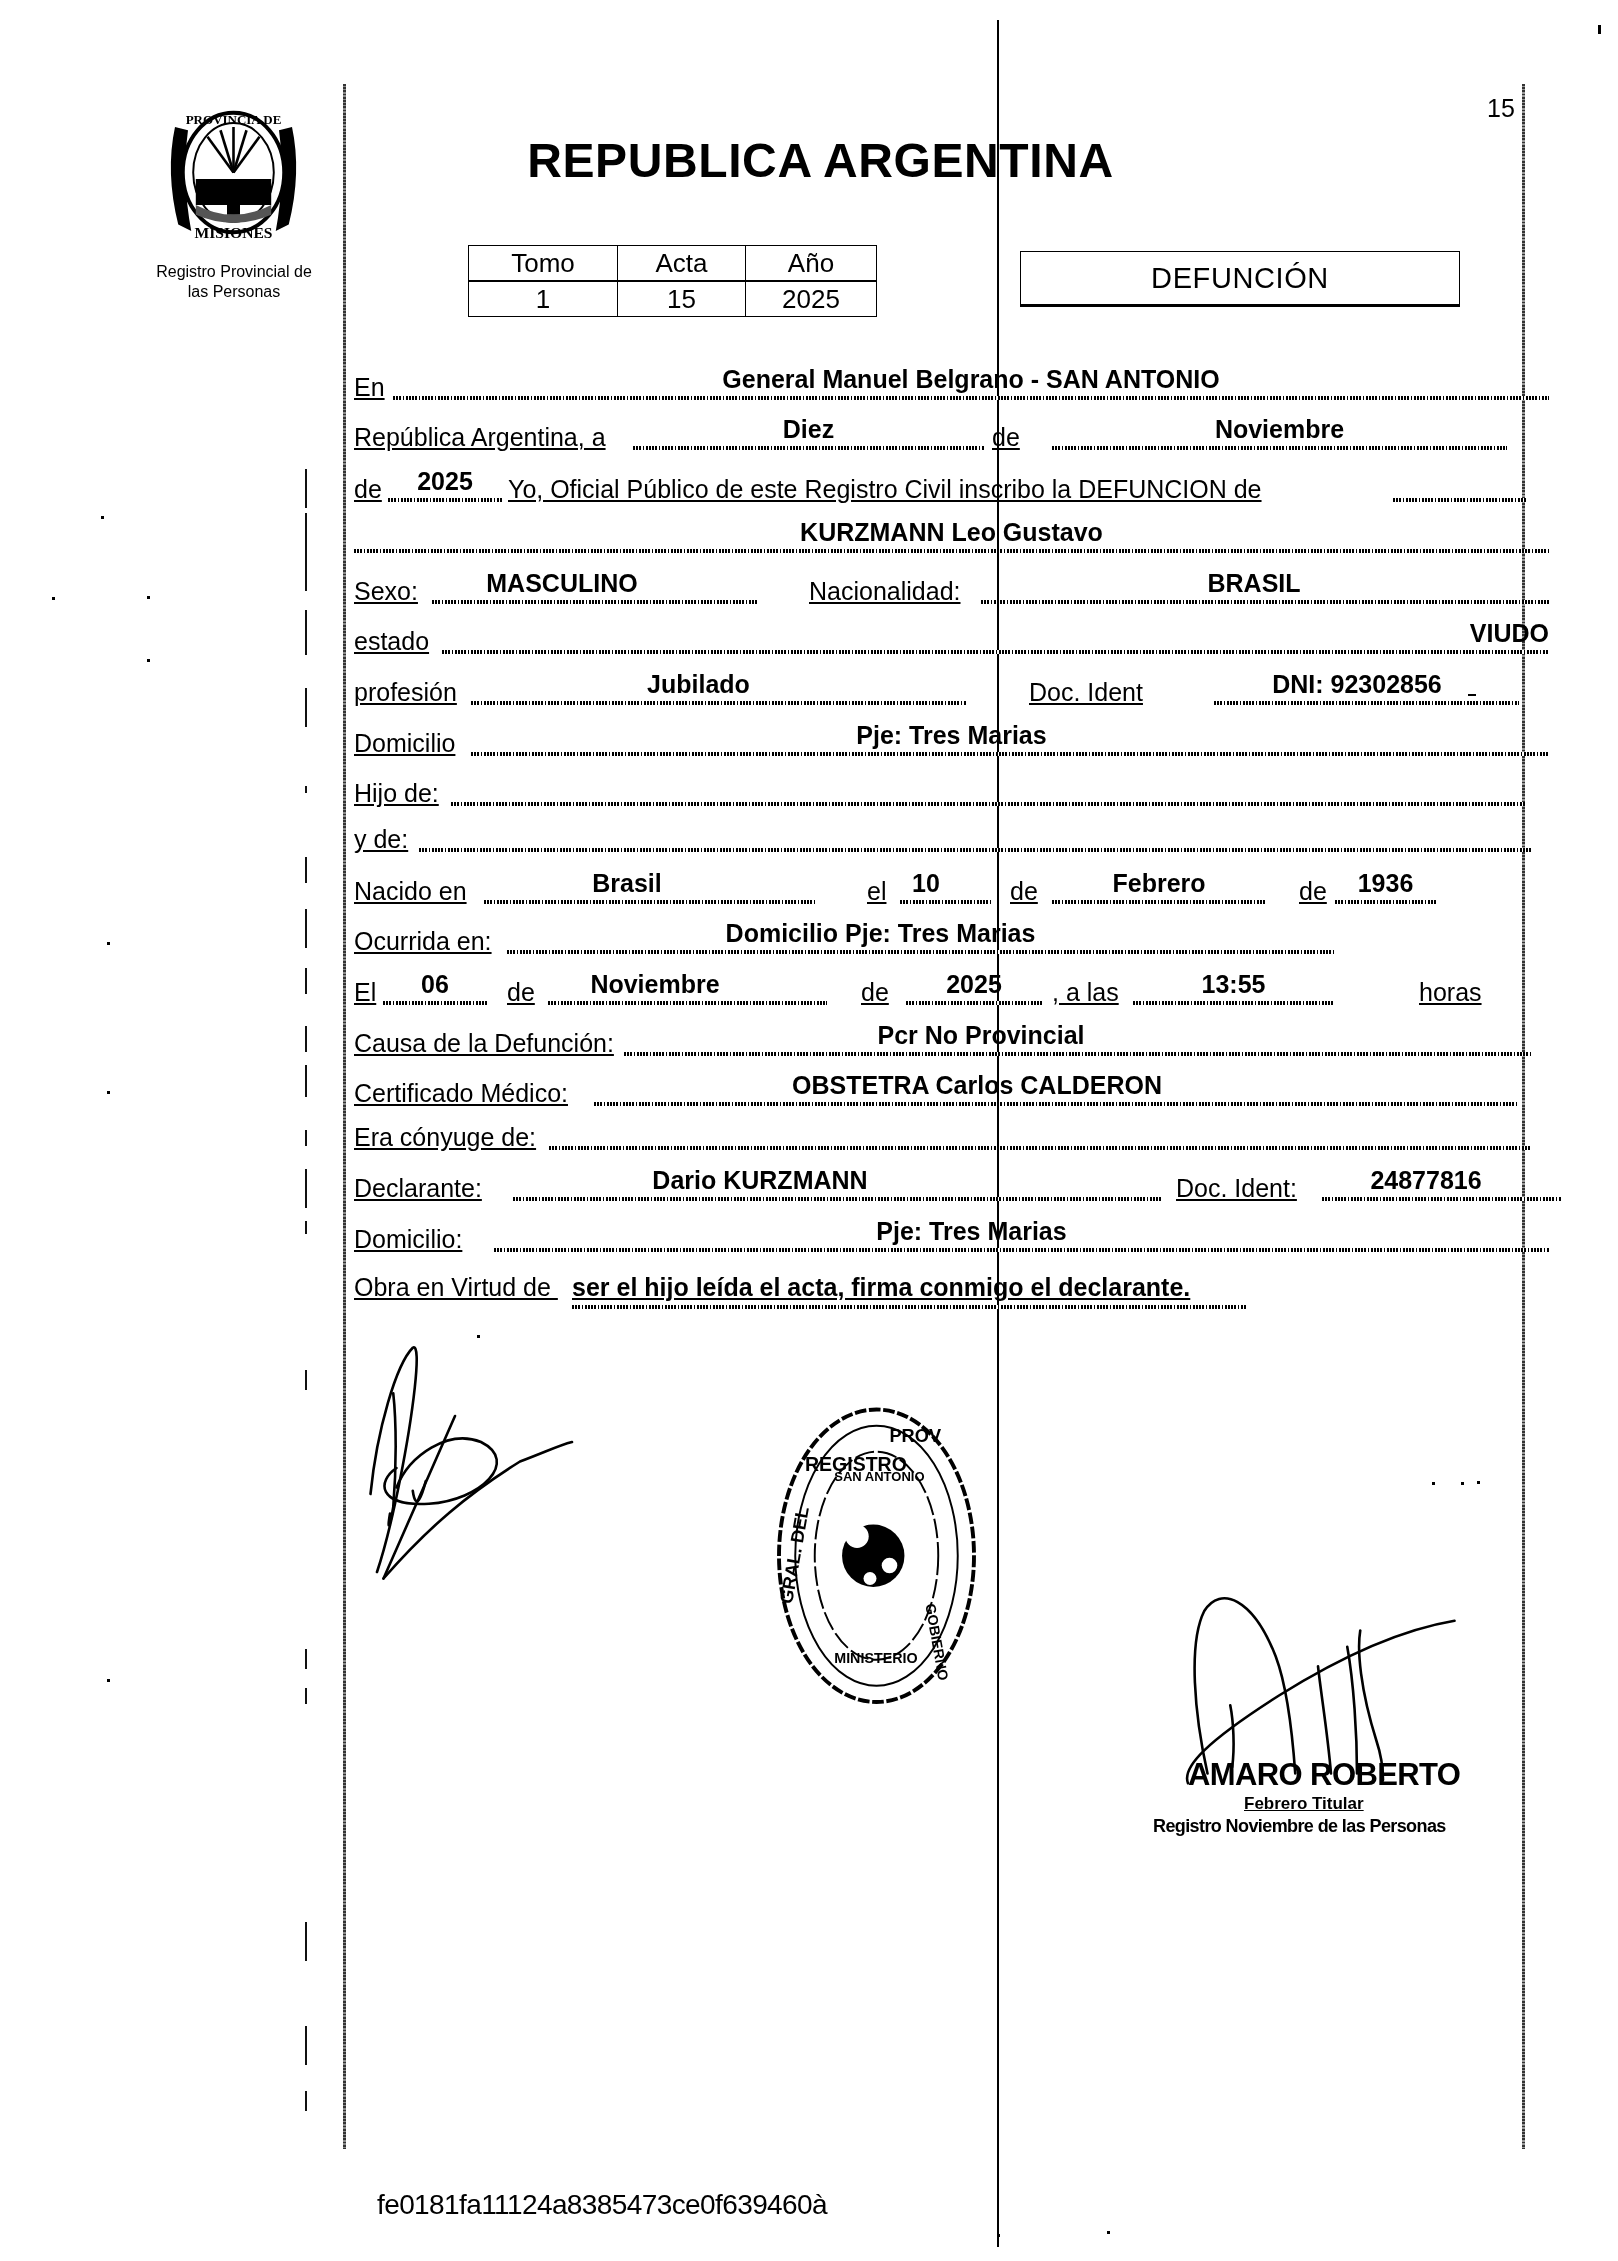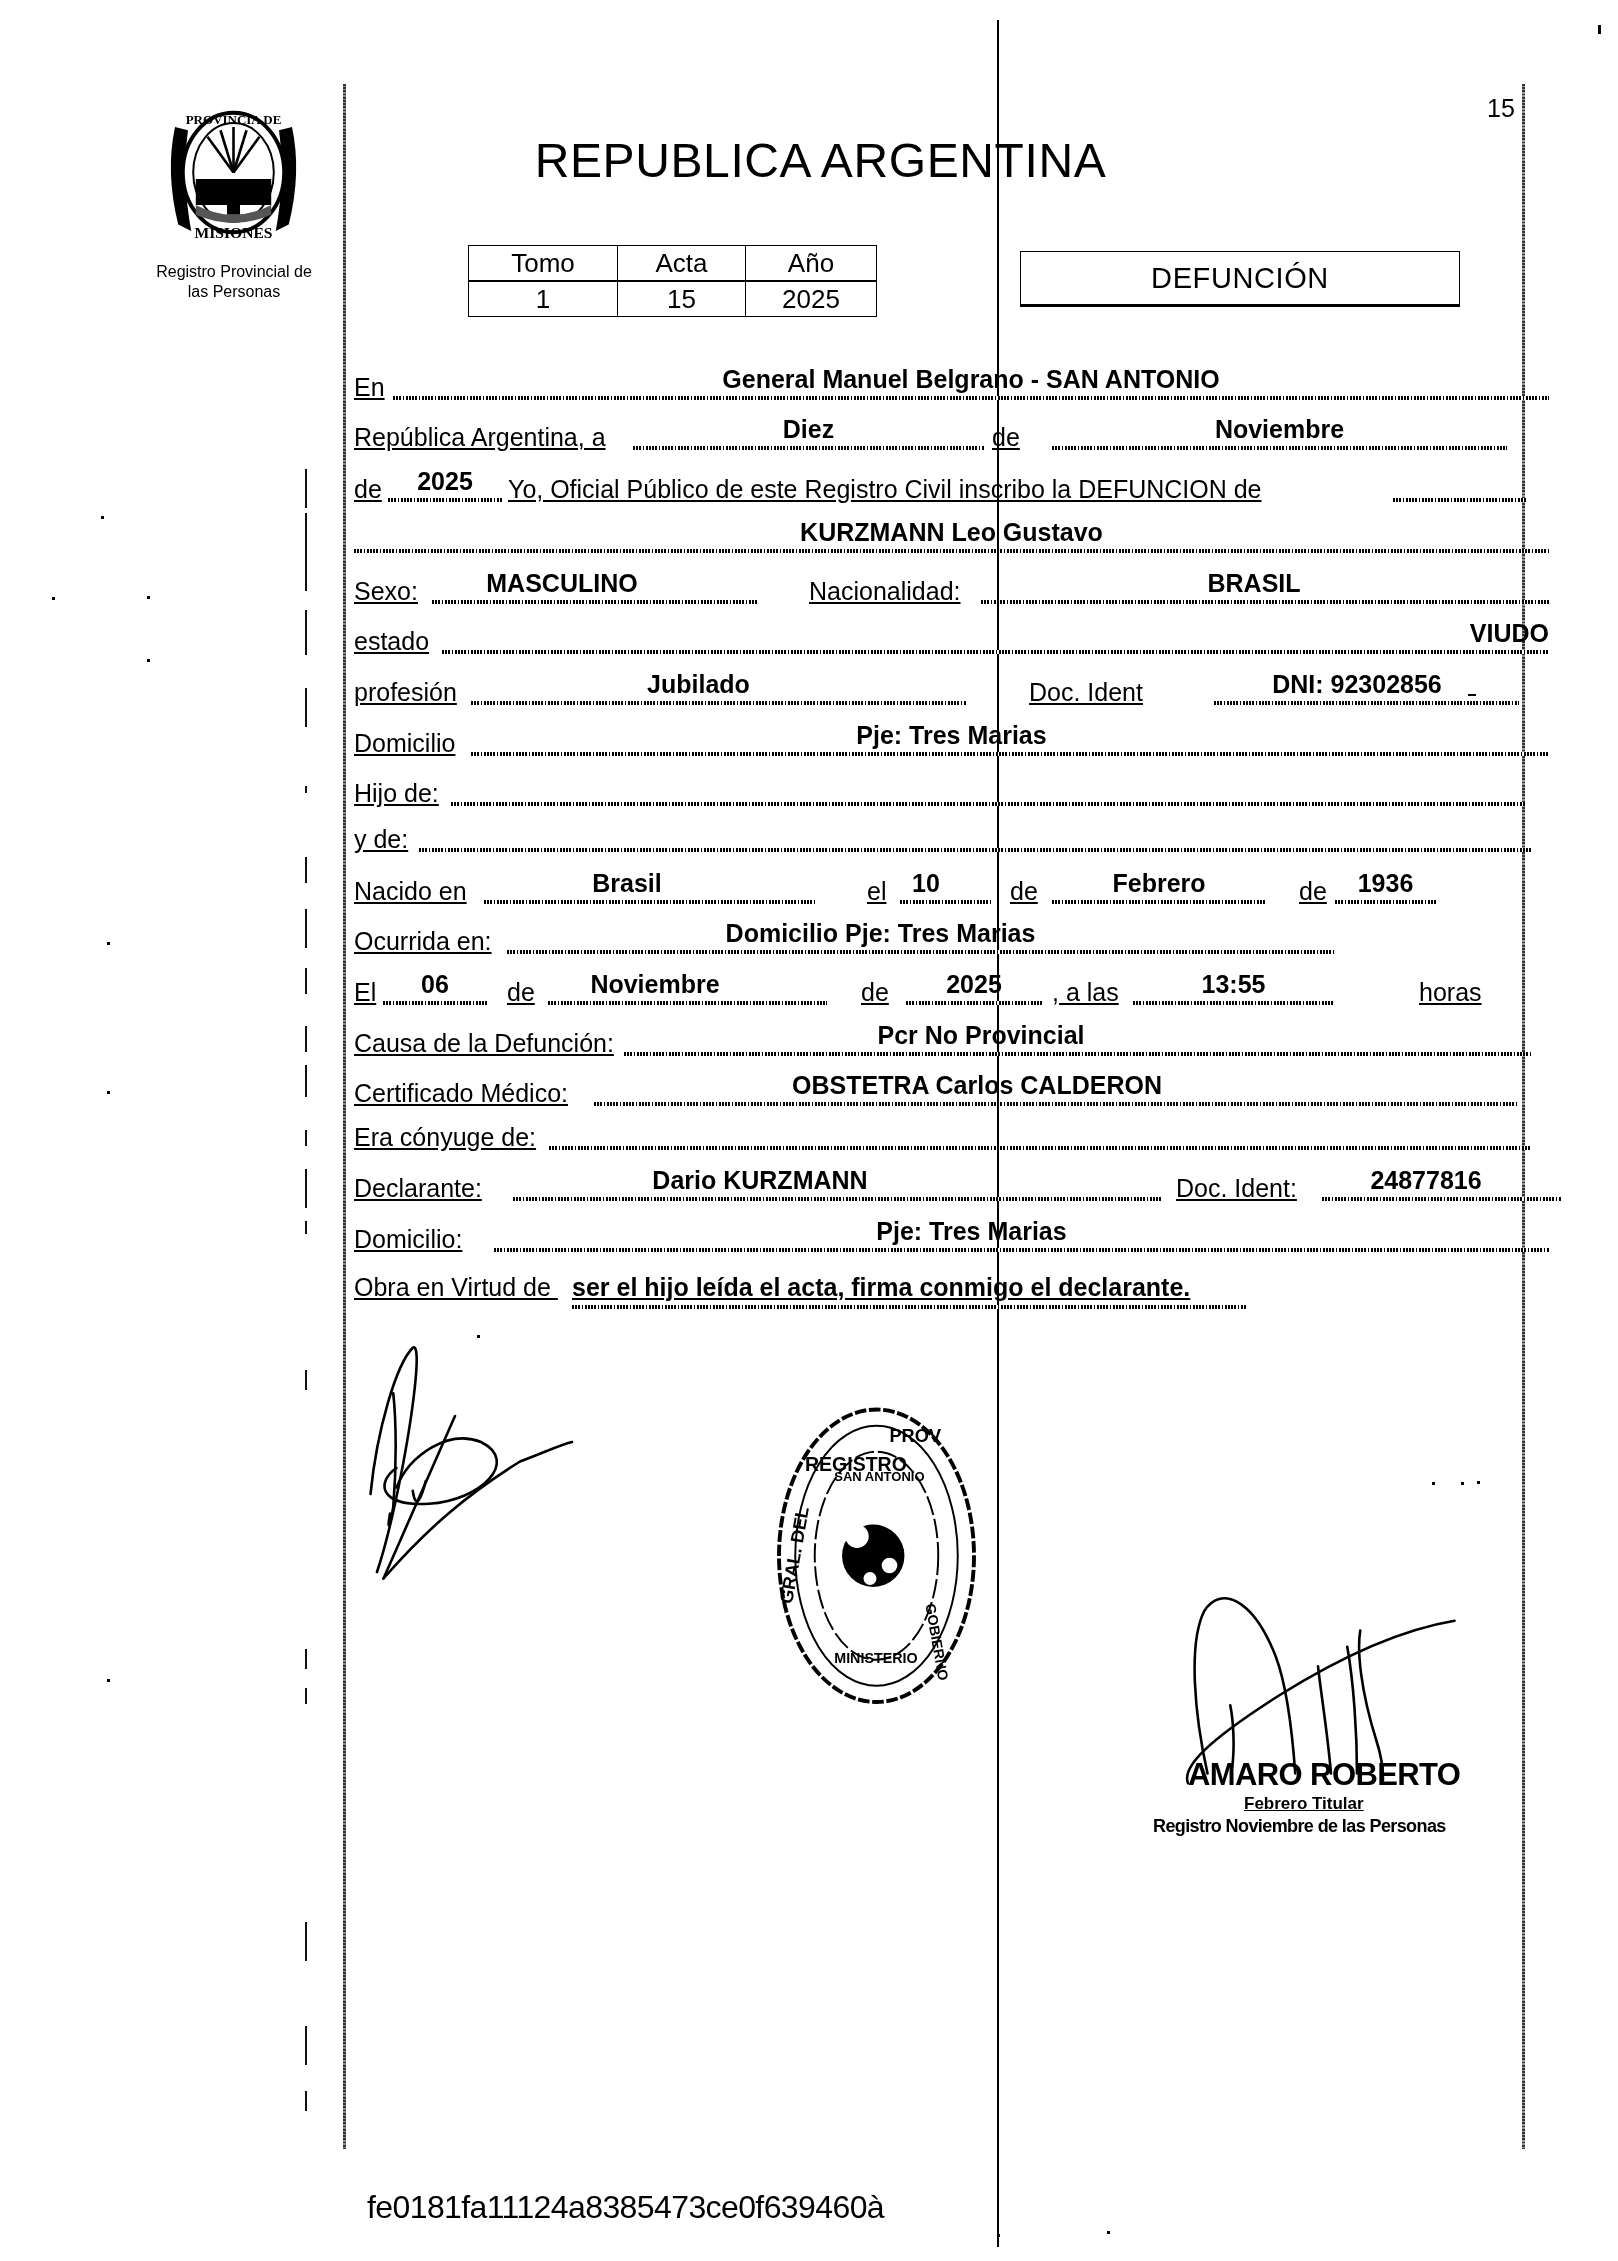--- a/index.html
+++ b/index.html
@@ -3,37 +3,37 @@
 <meta charset="utf-8">
 <style>
   html, body { margin:0; padding:0; background:#ffffff; }
   body { width:1619px; height:2261px; position:relative; overflow:hidden; color:#000; font-family:"Liberation Sans", sans-serif; }
   .left-rule { position:absolute; left:343px; top:84px; width:2.6px; height:2065px; background:repeating-linear-gradient(to bottom,#333 0,#333 1.9px,#888 1.9px,#888 3.2px); }
   .right-rule { position:absolute; left:1522px; top:84px; width:2.6px; height:2065px; background:repeating-linear-gradient(to bottom,#333 0,#333 1.9px,#999 1.9px,#999 3.2px); }
   .fold-line { position:absolute; left:997px; top:19.5px; width:1.9px; height:2227px; background:#000; }
   .crest { position:absolute; left:162px; top:101px; width:143px; height:143px; }
   .registry-caption { position:absolute; left:127px; top:262px; width:214px; text-align:center; font-size:16px; line-height:19.5px; }
   .page-number { position:absolute; left:1487px; top:94px; font-size:25px; }
-  .title { position:absolute; left:0; width:1549px; top:133px; text-align:center; font-size:48px; font-weight:normal; letter-spacing:0.6px; padding-left:92px; box-sizing:border-box; }
+  .title { position:absolute; left:0; width:1549px; top:133px; text-align:center; font-size:48px; font-weight:bold; letter-spacing:0.6px; padding-left:92px; box-sizing:border-box; }
   table.ref { position:absolute; left:468px; top:245px; border-collapse:collapse; font-size:26px; }
   table.ref td { border:1.9px solid #000; text-align:center; height:34px; padding:0; }
   table.ref tr:first-child td { border-bottom:2.6px solid #000; }
   .type-box { position:absolute; left:1020px; top:251px; width:438px; height:52px; border:1.9px solid #000; border-bottom-width:3.2px; display:flex; align-items:center; justify-content:center; font-size:29px; letter-spacing:0.6px; }
   .row { position:absolute; left:354px; height:39px; font-size:25px; }
   .lbl { position:absolute; white-space:nowrap; top:0;text-decoration:underline; }
   .val { position:absolute; white-space:nowrap; top:-7.8px; font-weight:bold; text-align:center; font-size:25px; }
   .dots { position:absolute; height:3.9px; top:23.4px; background:repeating-linear-gradient(to right,#000 0,#000 1.9px,#fff 1.9px,#fff 3.2px); }
   .obra-underline { position:absolute; height:3.9px; background:repeating-linear-gradient(to right,#000 0,#000 1.9px,#fff 1.9px,#fff 3.2px); }
   .seal { position:absolute; left:766px; top:1390px; width:234px; height:338px; }
   .sig-left { position:absolute; left:351px; top:1338px; width:260px; height:247px; }
   .sig-right { position:absolute; left:1162px; top:1585px; width:312px; height:208px; }
   .officer-name { position:absolute; left:1188px; top:1757px; font-size:31px; font-weight:bold; letter-spacing:-0.6px; }
   .officer-role { position:absolute; left:1244px; top:1794px; font-size:17px; font-weight:bold; text-decoration:underline; }
   .officer-org { position:absolute; left:1153px; top:1816px; font-size:18px; font-weight:bold; letter-spacing:-0.6px; }
-  .hash { position:absolute; left:367px; top:2189px; font-size:32px; letter-spacing:-0.6px;text-align:center; }
+  .hash { position:absolute; left:377px; top:2189px; font-size:28px; letter-spacing:-0.6px;text-align:center; }
   .specks span { position:absolute; width:2.6px; height:2.6px; background:#000; }
   .margin-ticks span { position:absolute; width:1.9px; background:#111; }
 </style>
 </head>
 <body>
 
 <div class="left-rule"></div>
 <div class="right-rule"></div>
 <div class="fold-line"></div>
 

